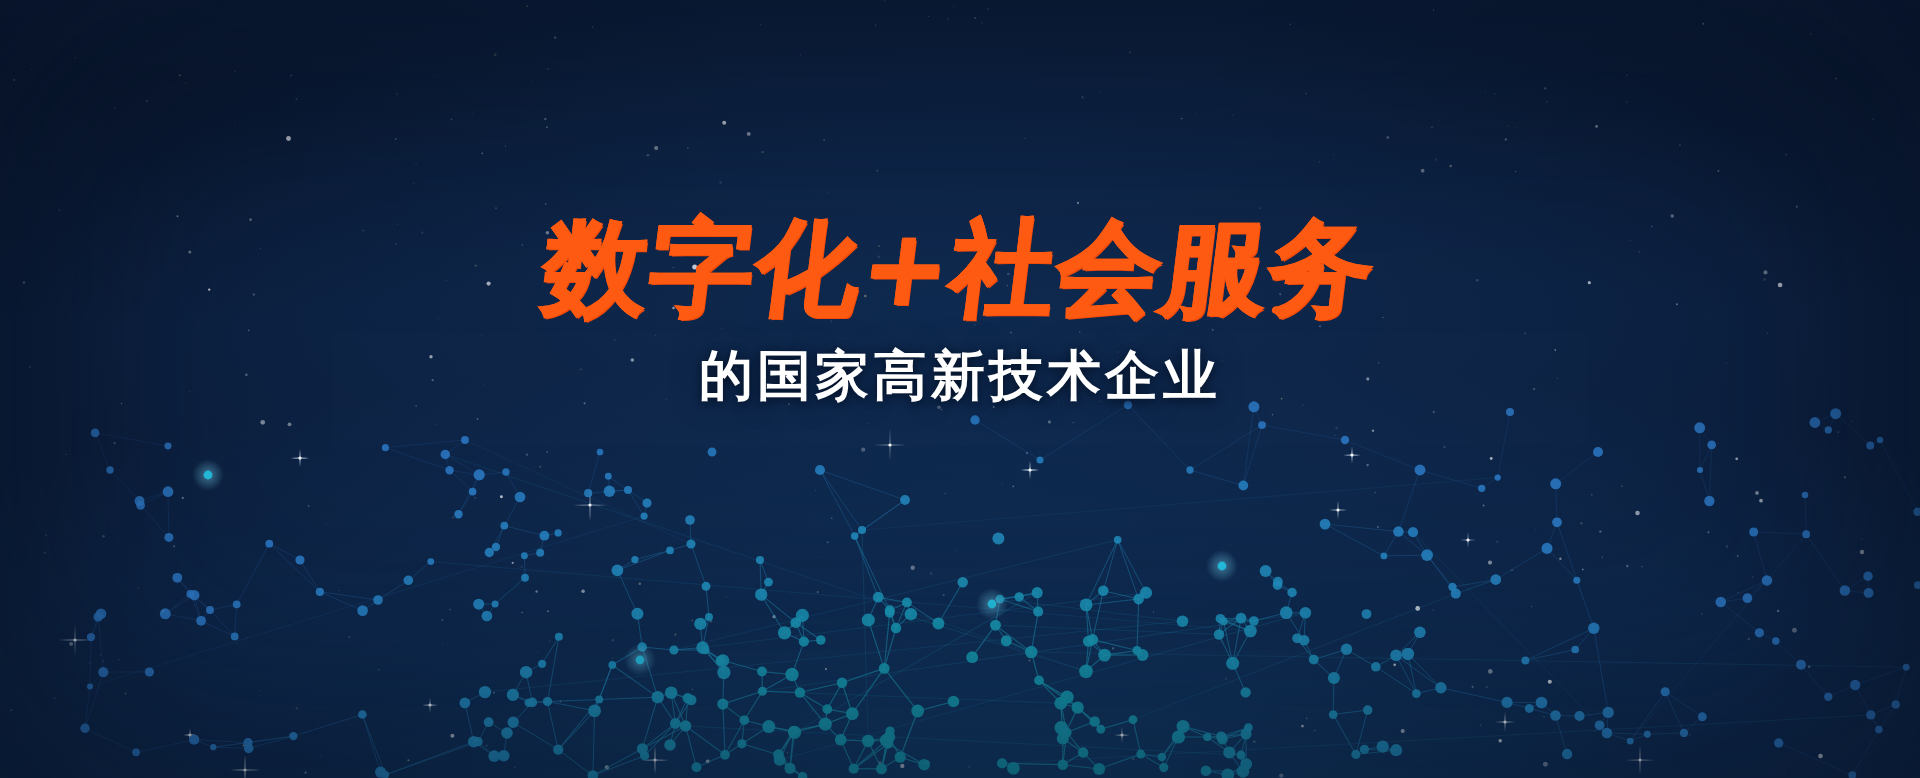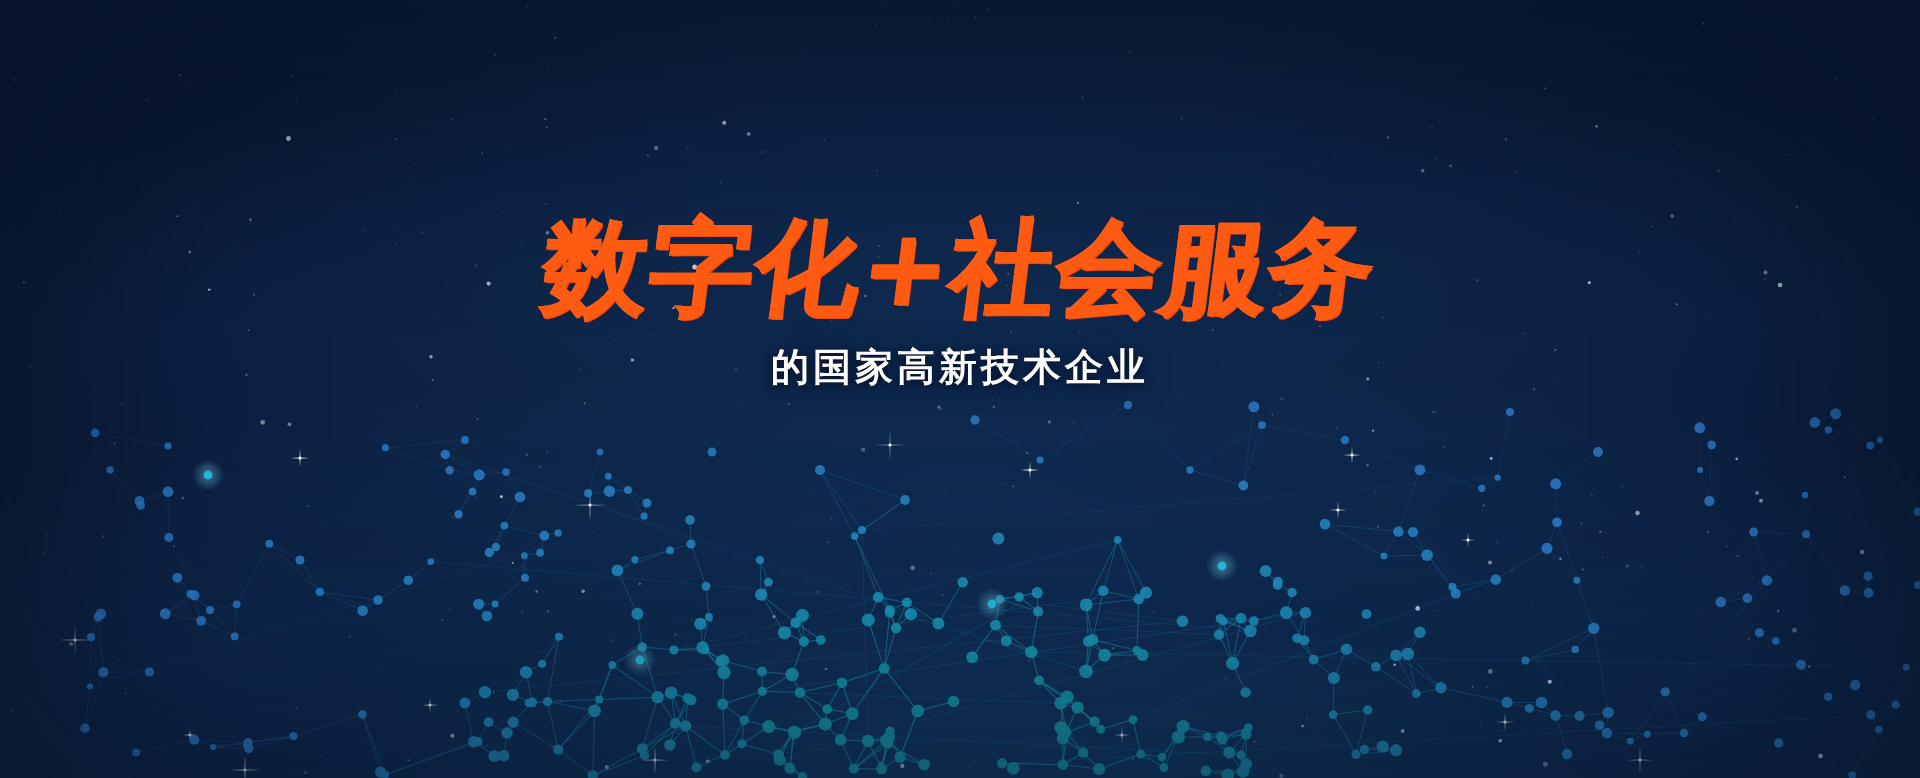--- a/index.html
+++ b/index.html
@@ -54,21 +54,21 @@
       1px 0 0 #ff5a12, -1px 0 0 #ff5a12,
       0 1px 0 #ff5a12, 0 -1px 0 #ff5a12,
       2px 2px 0 #f2490a;
     white-space:nowrap;
     margin:0;
     user-select:none;
   }
   .subtitle{
     font-family:"DejaVu Serif","Liberation Serif",serif;
     font-weight:700;
-    font-size:38px;
+    font-size:54px;
     line-height:1.1;
     letter-spacing:4px;
     color:#ffffff;
     margin:24px 0 0 0;
     white-space:nowrap;
     text-shadow:0 2px 10px rgba(4,12,28,0.85), 0 0 28px rgba(10,30,60,0.6);
     user-select:none;
   }
 </style>
 </head>

